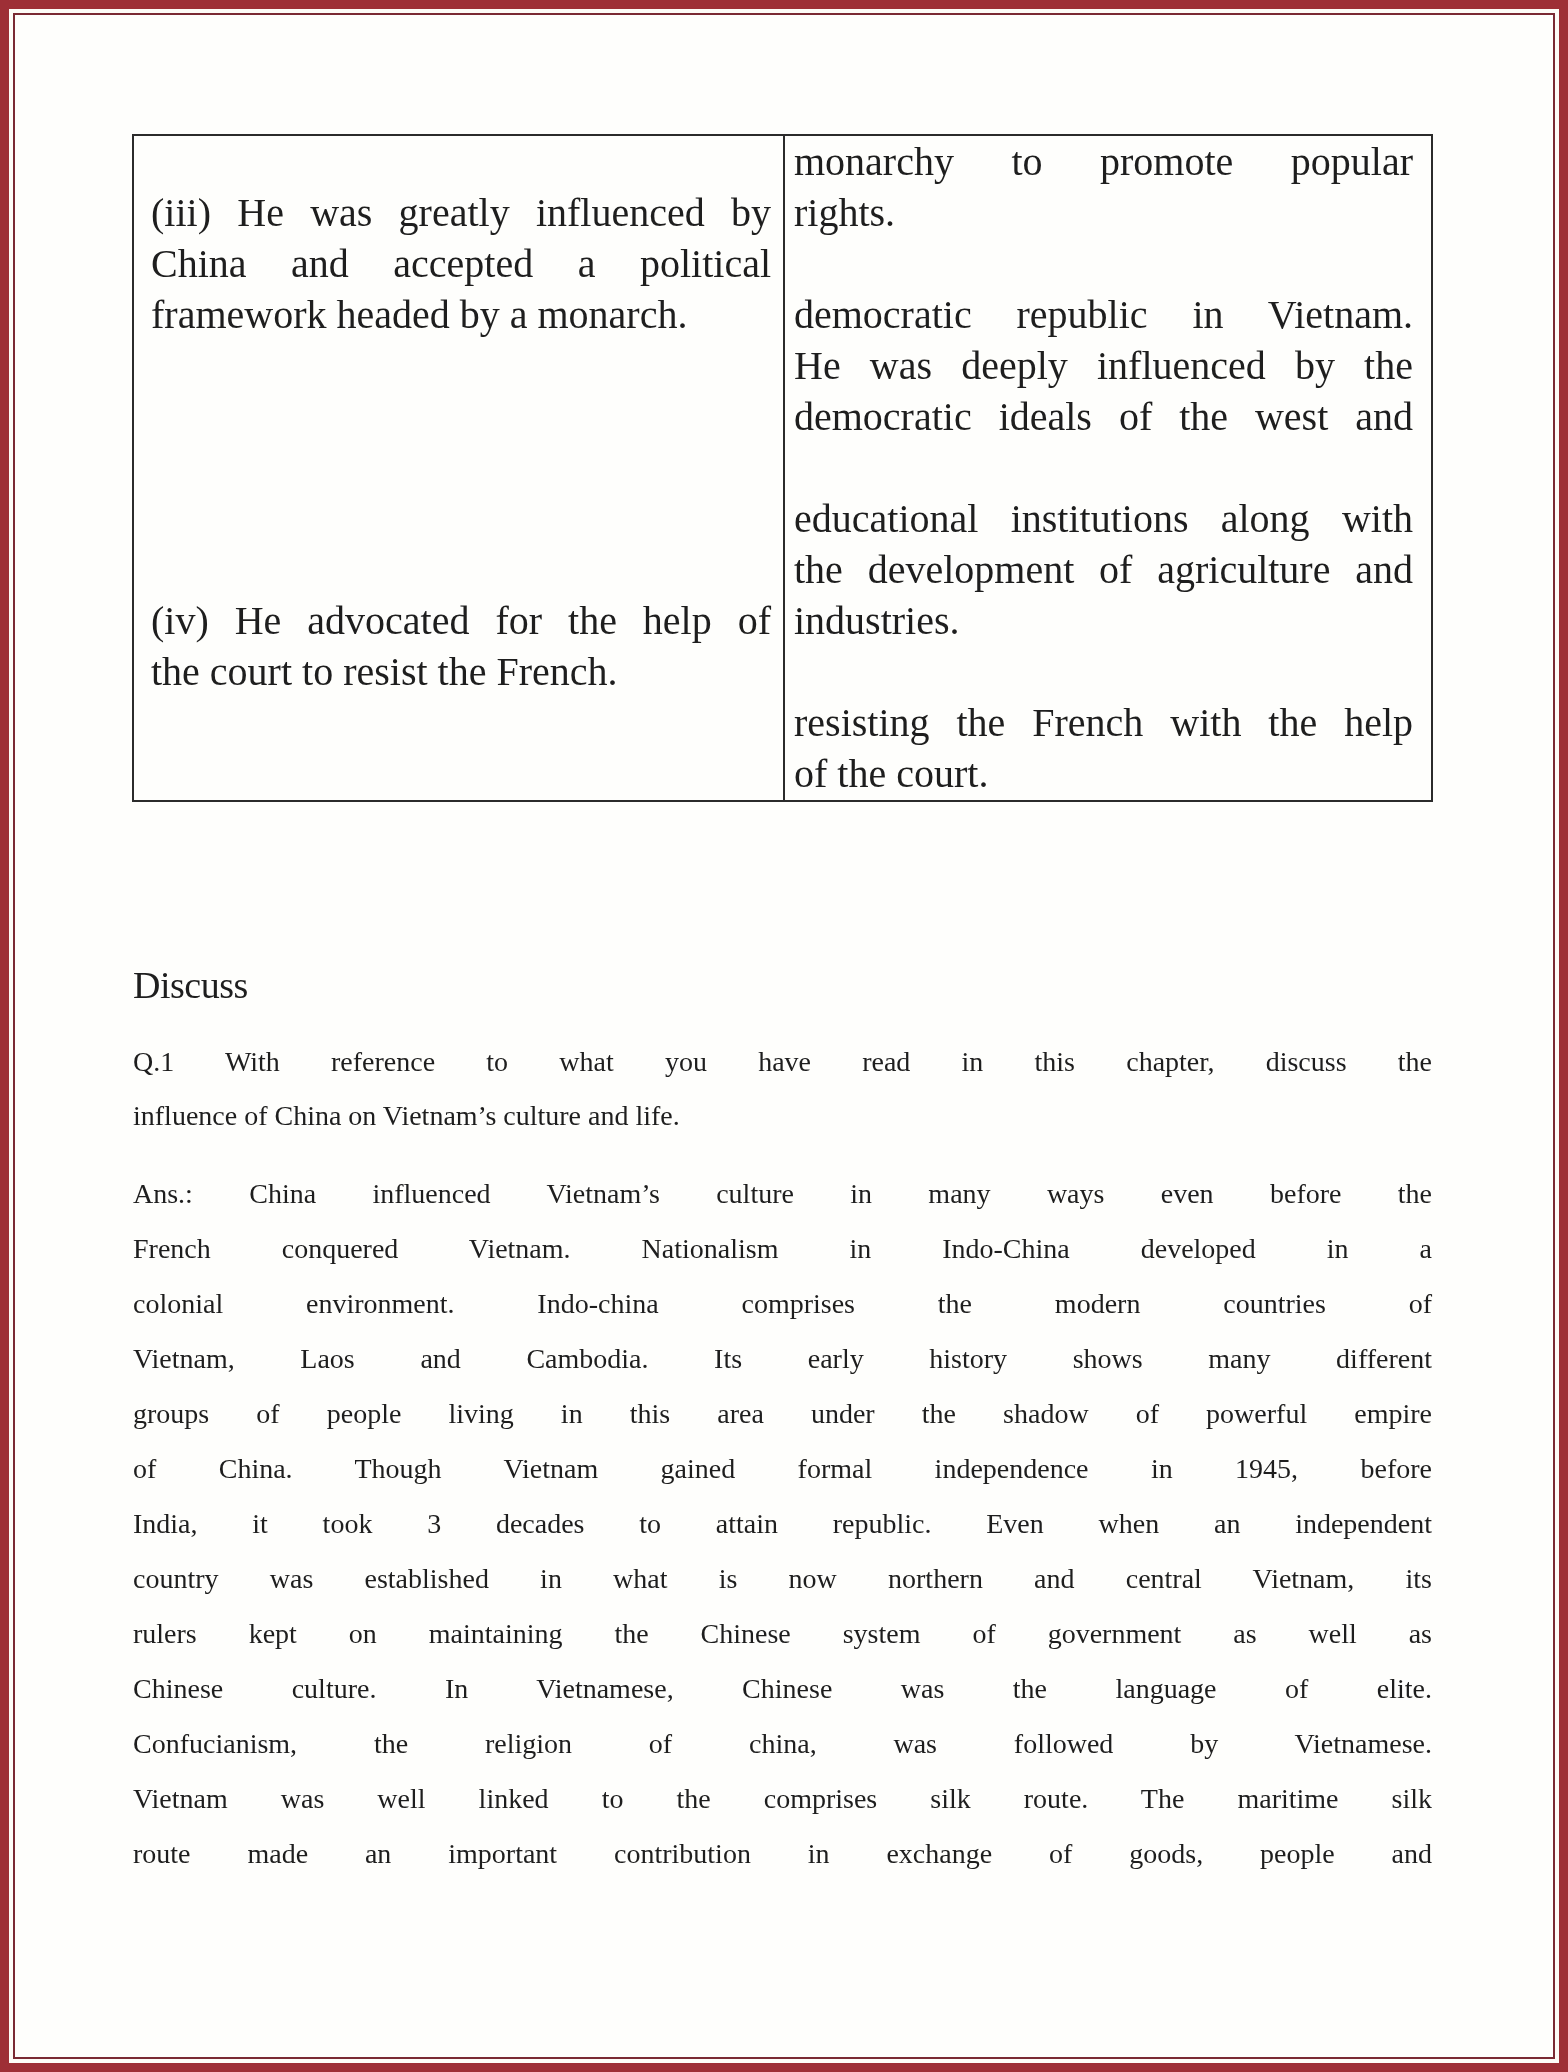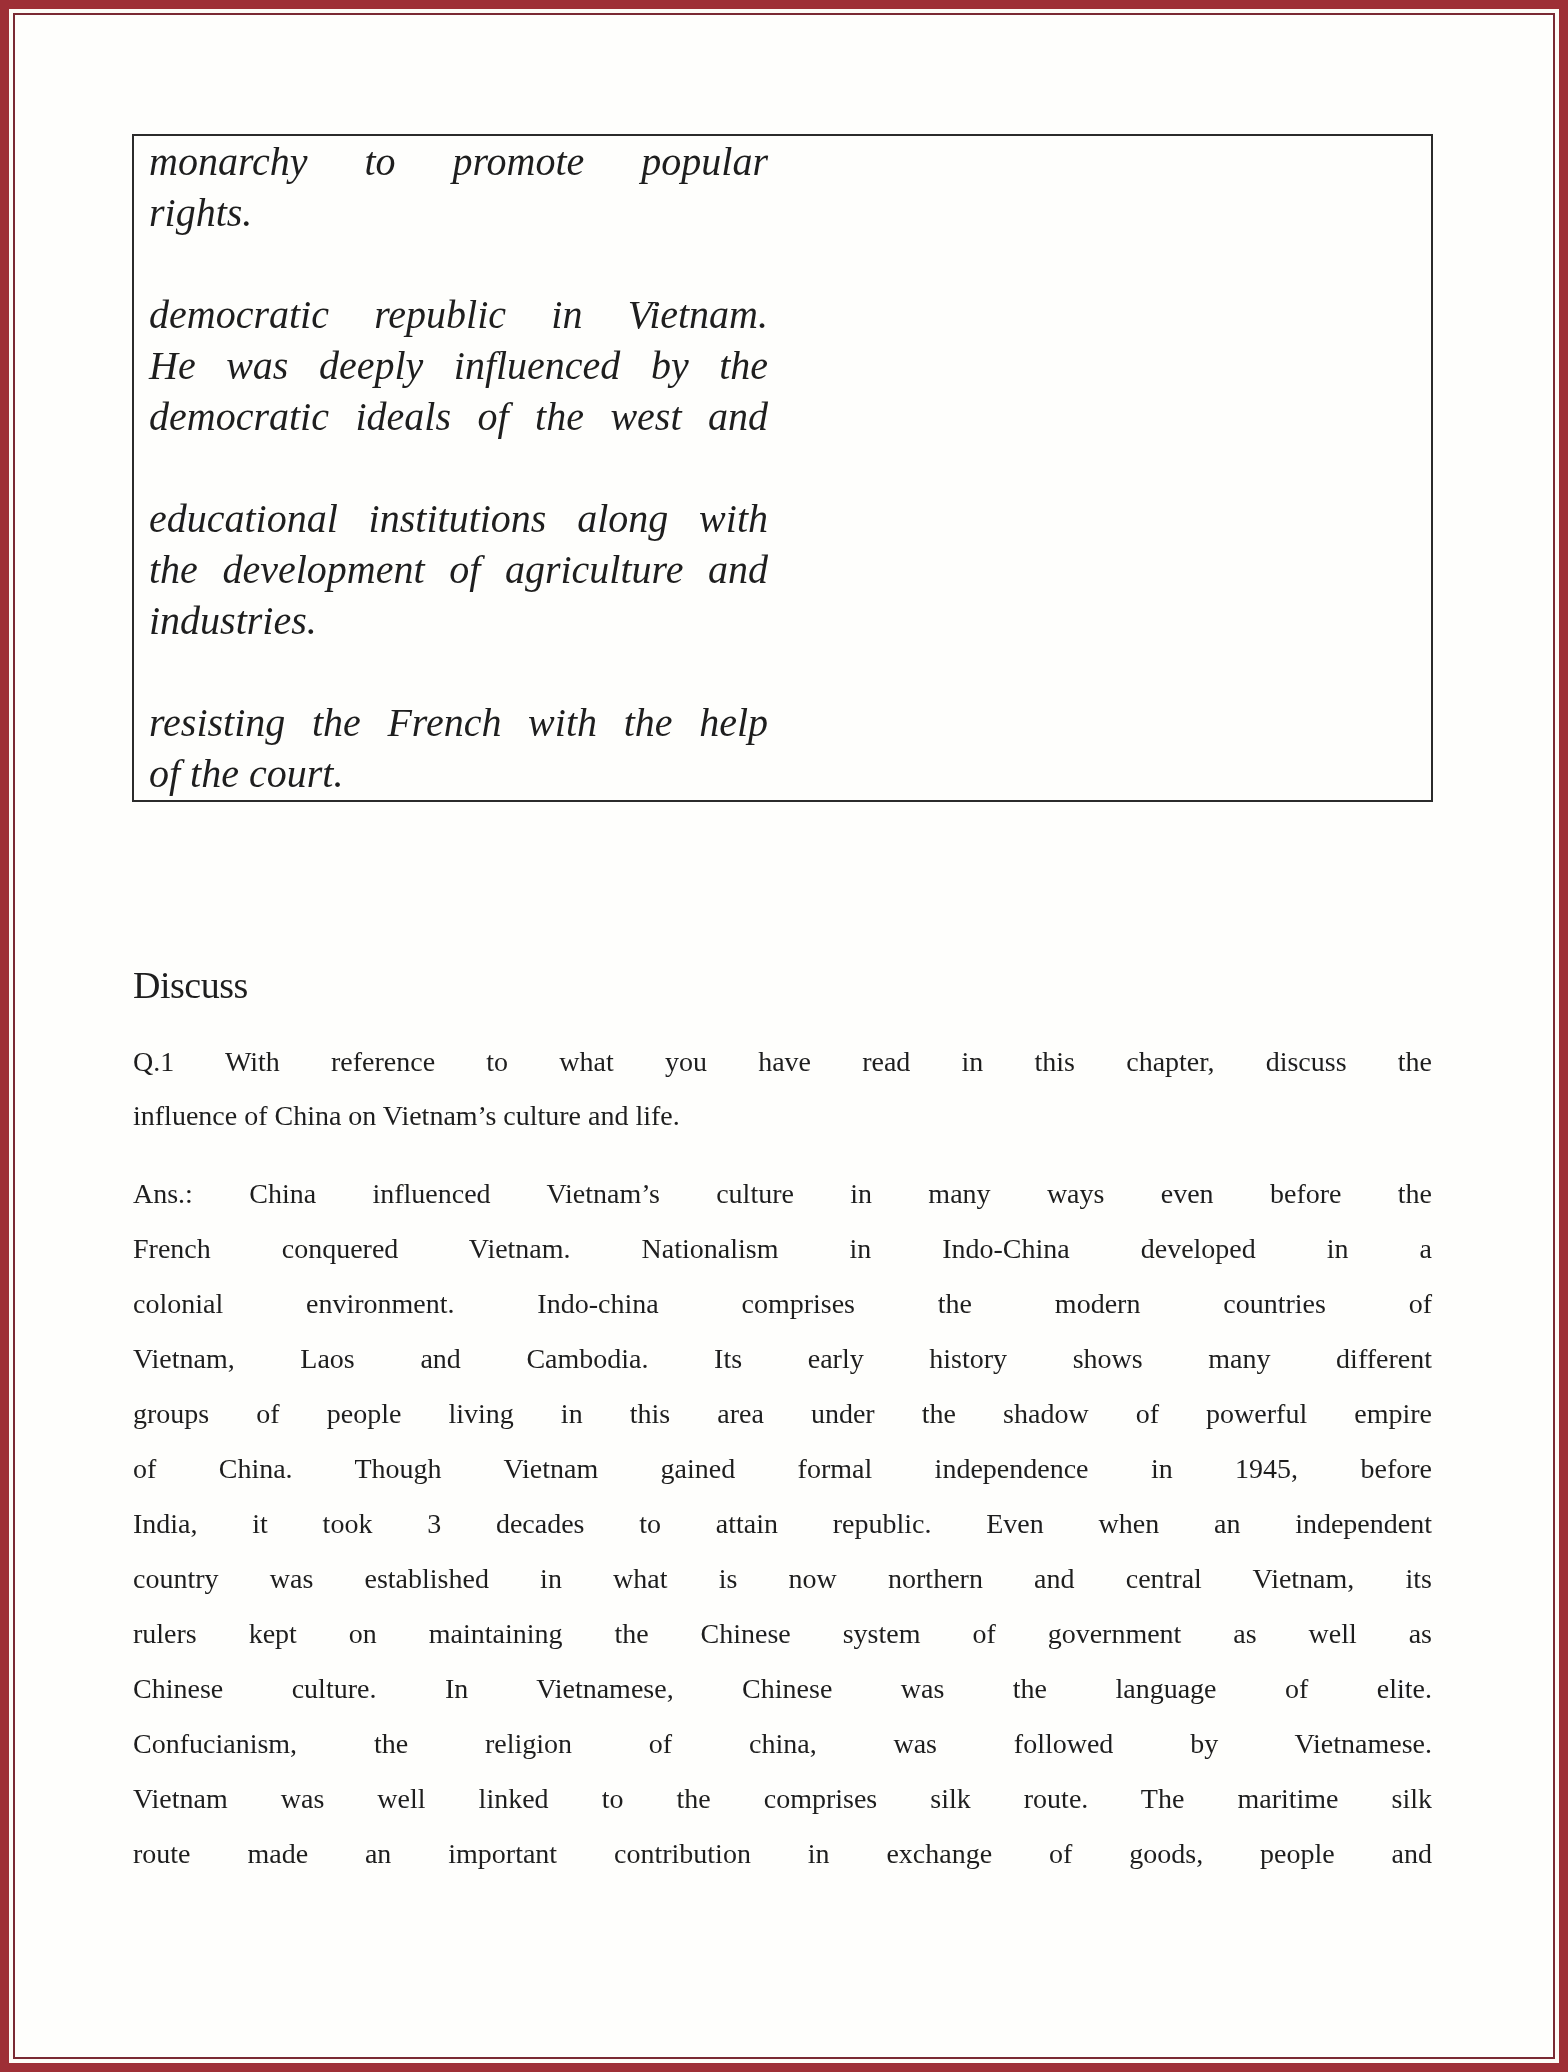--- a/index.html
+++ b/index.html
@@ -49,21 +49,21 @@
   }
   .cell-line {
     position: absolute;
     font-size: 40px;
     line-height: 51px;
     white-space: nowrap;
     text-align: justify;
     text-align-last: justify;
   }
   .col-left .cell-line { left: 17px; width: 620px; }
-  .col-right .cell-line { left: 15px; width: 619px; font-style: italic; }
+  .col-right .cell-line { left: 9px; width: 619px; }
   .cell-line.last { text-align-last: left; }
 
   .heading {
     position: absolute;
     left: 133px;
     top: 960px;
     font-weight: normal;
     font-size: 38px;
     line-height: 50px;
     letter-spacing: -0.5px;
@@ -83,20 +83,28 @@
 </head>
 <body>
 
 <div class="page">
   <div class="inner-rule"></div>
 </div>
 
 <div class="content">
 
   <div class="doc-table">
+    <div class="col-left">
+      <div class="cell-line" style="top:51px">(iii) He was greatly influenced by</div>
+      <div class="cell-line" style="top:102px">China and accepted a political</div>
+      <div class="cell-line last" style="top:153px">framework headed by a monarch.</div>
+
+      <div class="cell-line" style="top:459px">(iv) He advocated for the help of</div>
+      <div class="cell-line last" style="top:510px">the court to resist the French.</div>
+    </div>
 
     <div class="col-right">
       <div class="cell-line" style="top:0px">monarchy to promote popular</div>
       <div class="cell-line last" style="top:51px">rights.</div>
 
       <div class="cell-line" style="top:153px">democratic republic in Vietnam.</div>
       <div class="cell-line" style="top:204px">He was deeply influenced by the</div>
       <div class="cell-line" style="top:255px">democratic ideals of the west and</div>
       <div class="cell-line" style="top:357px">educational institutions along with</div>
       <div class="cell-line" style="top:408px">the development of agriculture and</div>

